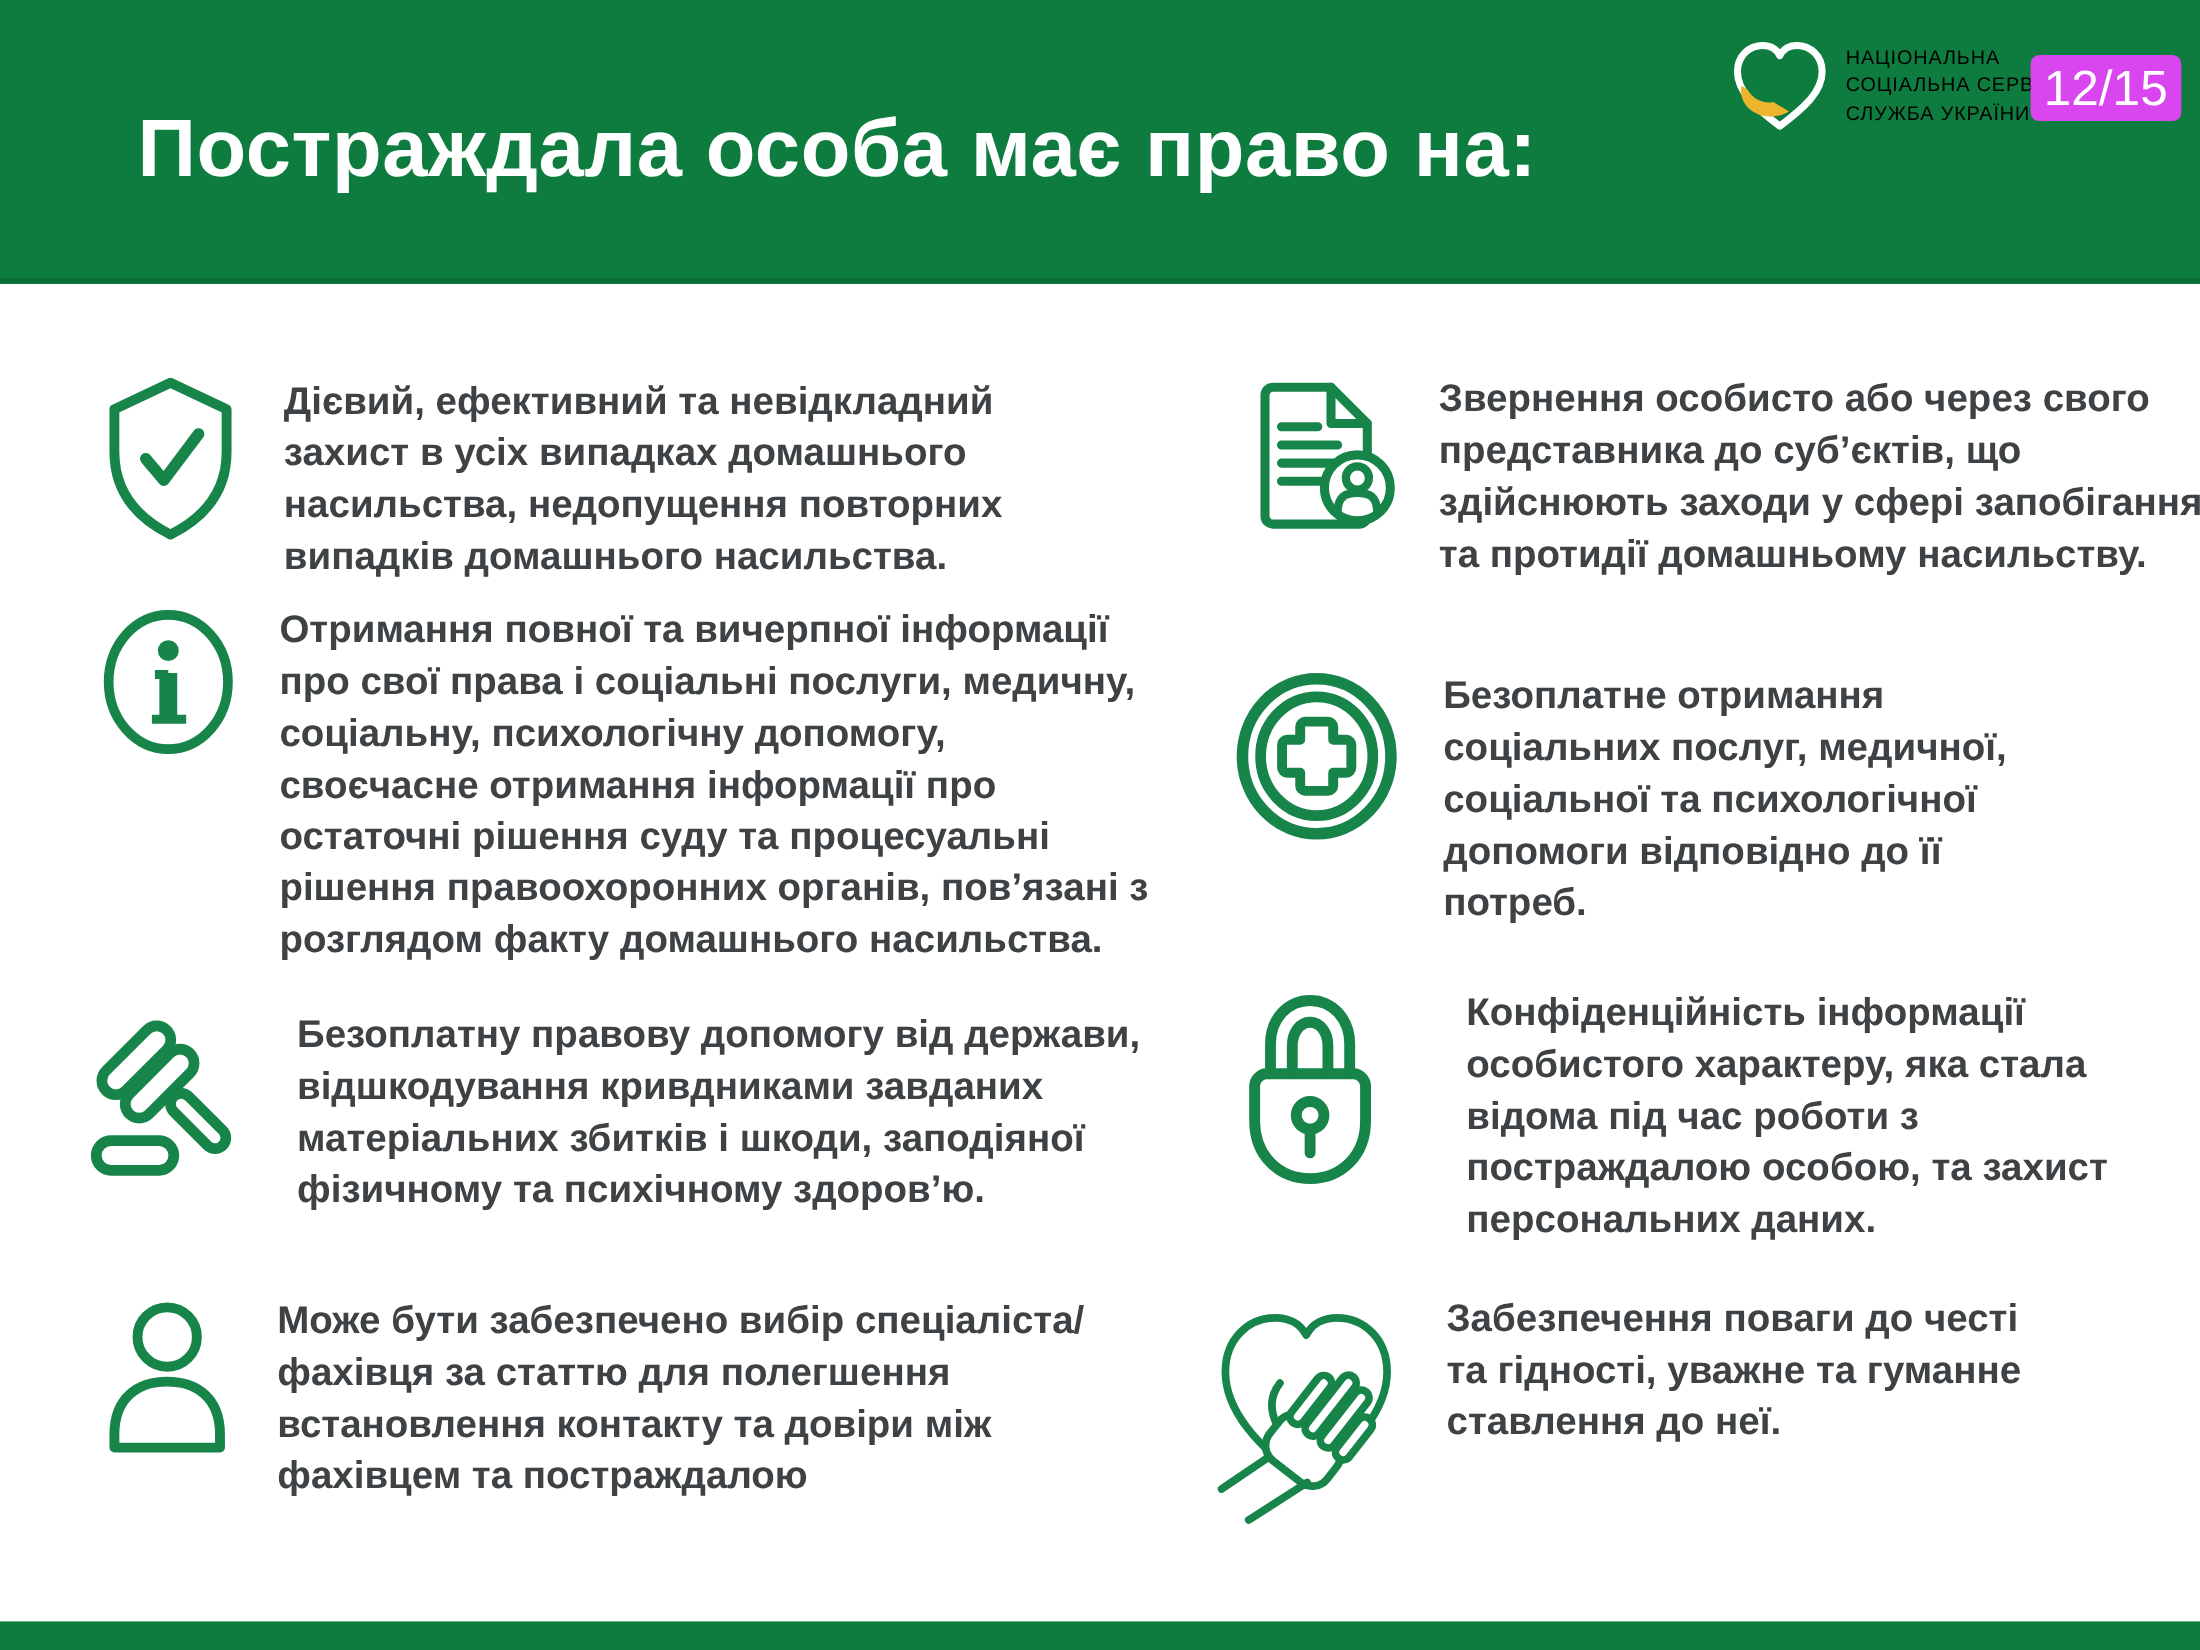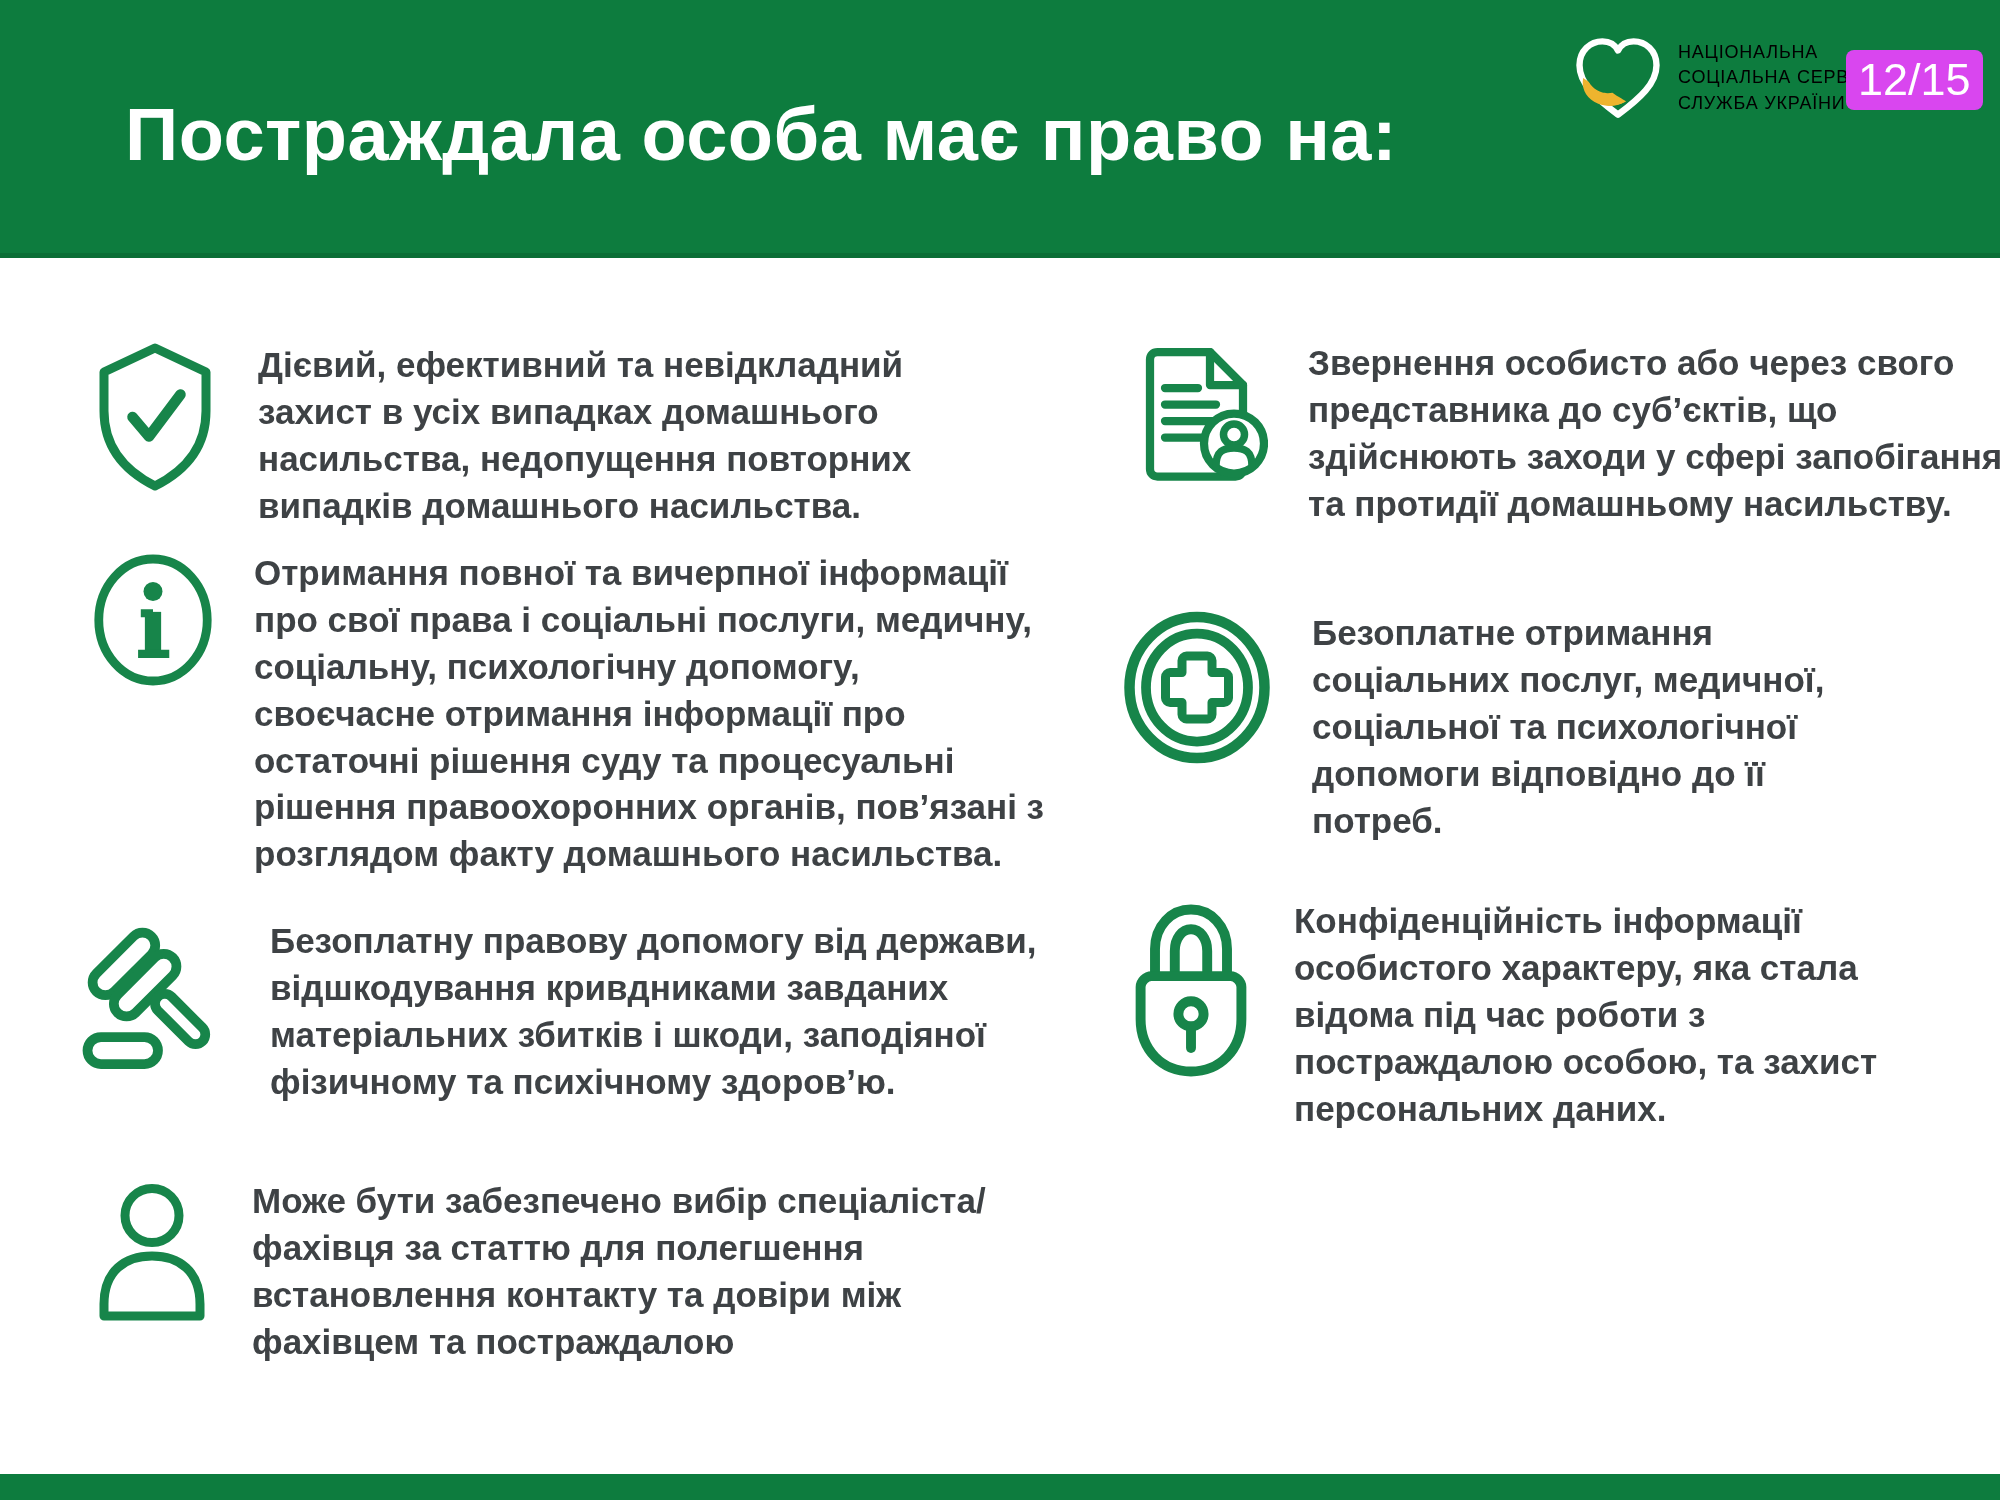--- a/index.html
+++ b/index.html
@@ -18,21 +18,21 @@
   
   .item{position:absolute;display:flex;gap:40px;color:#3e4245;font-weight:600;font-size:35px;line-height:1.34;}
   .item .txt{display:block;}
   .item .icon{flex:0 0 auto;display:block;}
   .l1{left:92px;top:342px;}  .l1 .txt{width:672px;}
   .l2{left:92px;top:550px;}  .l2 .txt{width:790px;}
   .l3{left:80px;top:918px;}  .l3 .txt{width:780px;}
   .l4{left:92px;top:1178px;} .l4 .txt{width:752px;}
   .r1{left:1128px;top:340px;} .r1 .txt{width:700px;}
   .r2{left:1122px;top:610px;} .r2 .txt{width:590px;}
-  .r3{left:1128px;top:898px;} .r3 .txt{width:600px;}
+  .r3{left:1128px;top:898px;} .r3 .txt{width:600px;margin-left:39px;}
   .r4{left:1100px;top:1176px;} .r4 .txt{width:540px;}
   svg{display:block;}
   .st{stroke:#17854a;fill:none;stroke-linecap:round;stroke-linejoin:round;}
 </style>
 </head>
 <body>
 
 <div class="slide">
 
   <div class="header">
@@ -133,15 +133,32 @@
         <path class="st" stroke-width="5.5" d="M15 42 L15 27 C15 14 24 5 35 5 C46 5 55 14 55 27 L55 42"></path>
         <path class="st" stroke-width="5.5" d="M26 42 L26 28 C26 21 30 16 35 16 C40 16 44 21 44 28 L44 42"></path>
         <path class="st" stroke-width="5.5" d="M13 42 L57 42 C60 42 63 45 63 48 L63 66 C63 83 51 95 35 95 C19 95 7 83 7 66 L7 48 C7 45 10 42 13 42 Z"></path>
         <circle class="st" stroke-width="5.5" cx="35" cy="63" r="7"></circle>
         <path class="st" stroke-width="5.5" d="M35 70 L35 82"></path>
       </svg>
     </span>
     <span class="txt">Конфіденційність інформації особистого характеру, яка стала відома під час роботи з постраждалою особою, та захист персональних даних.</span>
   </div>
 
+  <div class="item r4">
+    <span class="icon">
+      <svg width="175" height="240" viewBox="0 0 100 132">
+        <path class="st" stroke-width="4" d="M50 96 C24 76 8 58 8 38 C8 21 20 10 34 10 C41 10 47 13 50 19 C53 13 59 10 66 10 C80 10 92 21 92 38 C92 58 76 76 50 96 Z"></path>
+        <g transform="rotate(38 50 80)">
+          <rect x="29" y="66" width="38" height="28" rx="10" fill="#ffffff" stroke="#17854a" stroke-width="4"></rect>
+          <rect x="31" y="42" width="8" height="30" rx="4" fill="#ffffff" stroke="#17854a" stroke-width="4"></rect>
+          <rect x="41" y="34" width="8" height="38" rx="4" fill="#ffffff" stroke="#17854a" stroke-width="4"></rect>
+          <rect x="51" y="36" width="8" height="36" rx="4" fill="#ffffff" stroke="#17854a" stroke-width="4"></rect>
+          <rect x="61" y="46" width="8" height="26" rx="4" fill="#ffffff" stroke="#17854a" stroke-width="4"></rect>
+          <path class="st" stroke-width="4" d="M29 78 C21 74 17 68 17 60"></path>
+          <path class="st" stroke-width="4" d="M36 94 L27 122 M60 92 L48 126"></path>
+        </g>
+      </svg>
+    </span>
+    <span class="txt">Забезпечення поваги до честі та гідності, уважне та гуманне ставлення до неї.</span>
+  </div>
 
   <div class="footer"></div>
 </div>
 
 </body></html>

